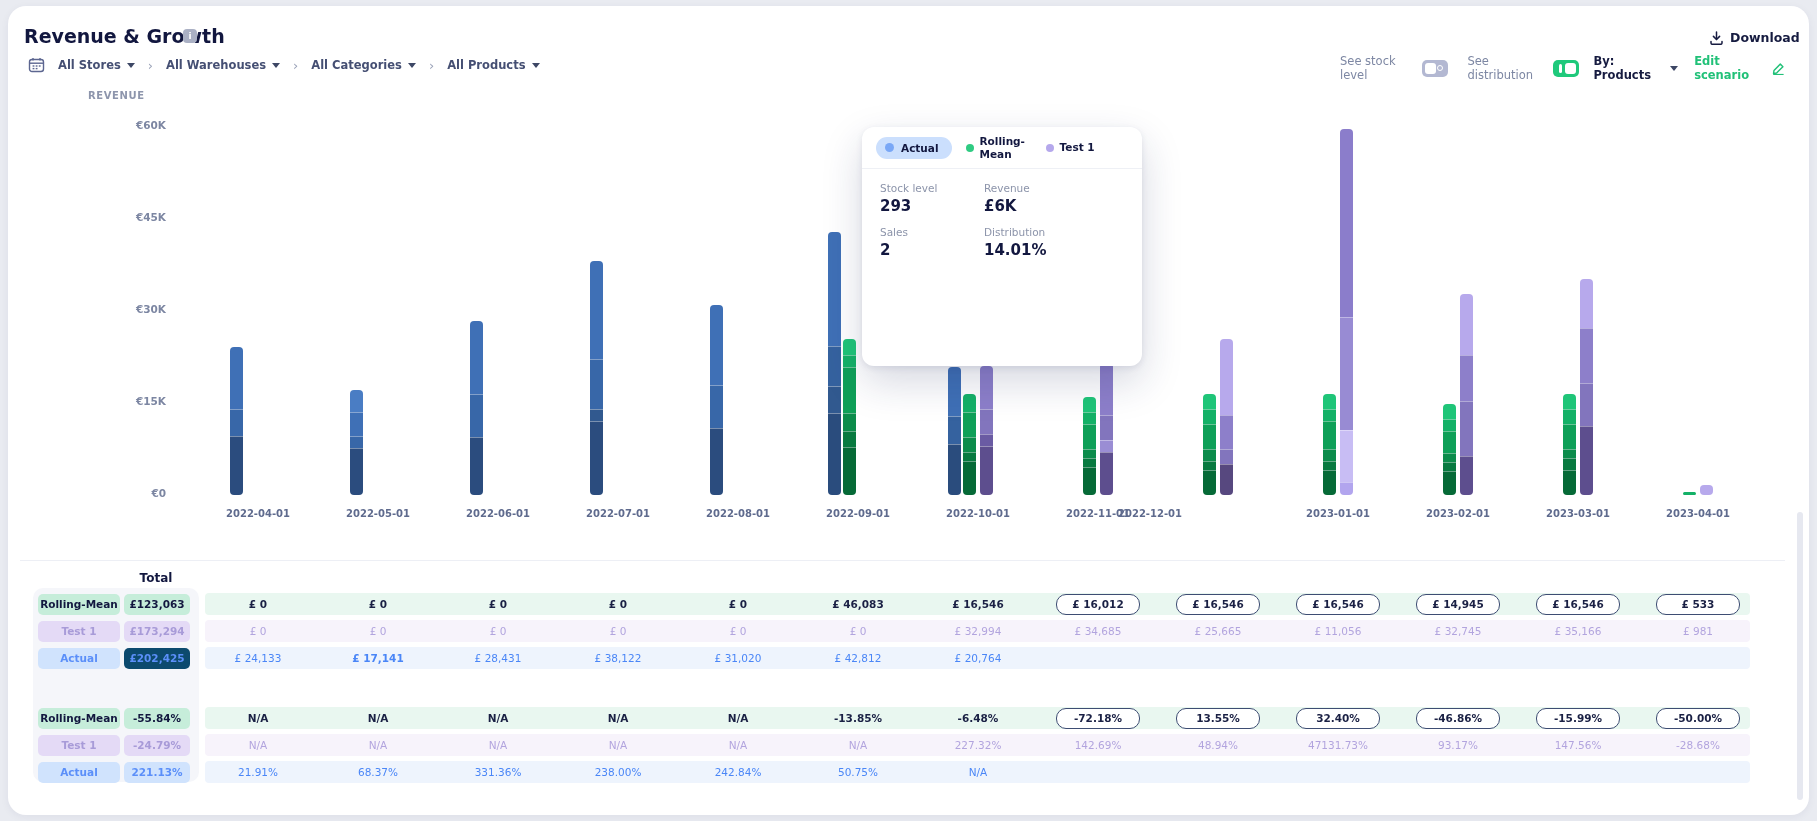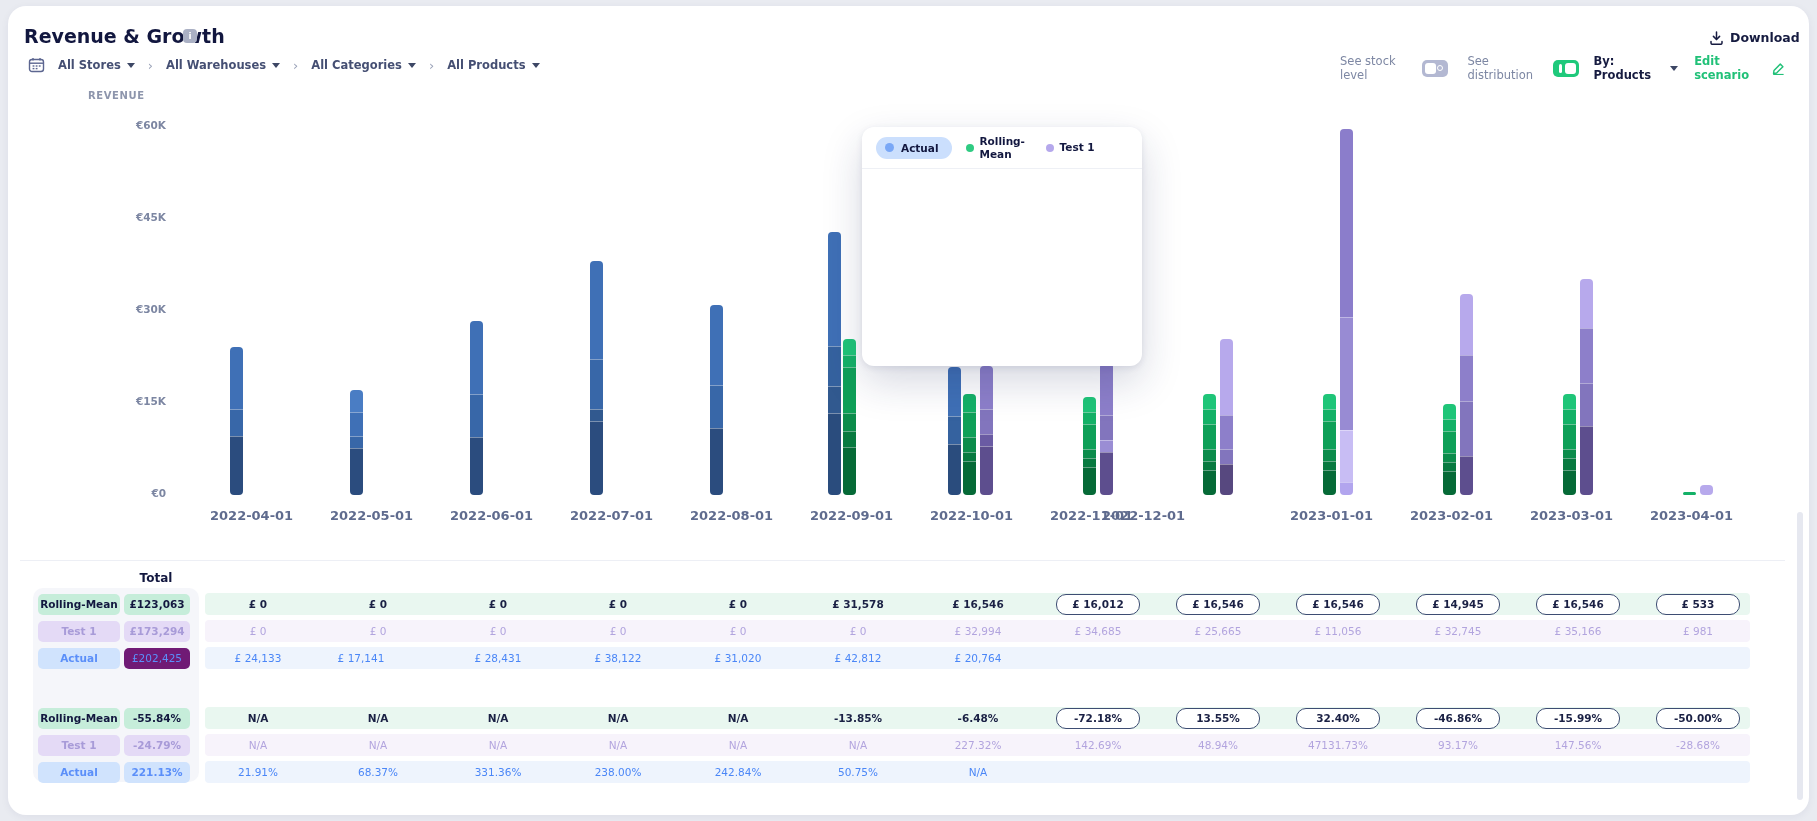--- a/index.html
+++ b/index.html
@@ -33,21 +33,21 @@
   .toggle.on { background:#1fc97b; }
   .toggle.on .knob { position:absolute; right:3px; top:3px; width:11px; height:11px; border-radius:3px; background:#fff; }
   .toggle.on .on-bar { position:absolute; left:6px; top:4px; width:2.5px; height:9px; border-radius:2px; background:#ffffff; }
   .by-cat { display:flex; align-items:center; gap:6px; font-weight:600; color:#161b40; cursor:pointer; margin-left:8px; }
   .edit-scn { display:flex; align-items:center; gap:6px; font-weight:700; color:#21c178; cursor:pointer; margin-left:10px; }
 
   
   .axis-title { position:absolute; left:88px; top:90px; font-size:10px; font-weight:700;
                 letter-spacing:.6px; color:#8d95ac; }
   .ytick { position:absolute; width:62px; text-align:right; font-size:10.5px; font-weight:600; color:#7c86a2; }
-  .xtick { position:absolute; width:96px; font-size:13px; font-weight:600; color:#5f6b8e; top:508px; }
+  .xtick { position:absolute; width:96px; text-align:center; font-size:10px; font-weight:600; color:#5f6b8e; top:508px; }
   .bar { position:absolute; width:13px; display:flex; flex-direction:column;
          border-radius:4px; overflow:hidden; }
   .bar-seg { width:100%; }
   .bar-seg + .bar-seg { border-top:1px solid rgba(255,255,255,.38); }
 
   
   .tooltip { position:absolute; left:862px; top:127px; width:280px; height:239px; background:#fff;
              border-radius:12px; box-shadow:0 16px 40px rgba(30,40,90,.18), 0 2px 6px rgba(30,40,90,.10); z-index:30; }
   .tt-head { padding:14px 18px 10px 18px; border-bottom:1px solid #eef0f5; }
   .tt-title { font-size:13.5px; font-weight:700; color:#12173f; }
@@ -330,35 +330,53 @@
       </span>
       <span class="tt-leg-item" style="width:66px">
         <span class="dot" style="background:#2fcb82"></span>
         <span>Rolling-Mean</span>
       </span>
       <span class="tt-leg-item">
         <span class="dot" style="background:#b5a8ec"></span>
         <span>Test 1</span>
       </span>
     </div>
+    <div class="tt-stats">
+      <div class="tt-stat">
+        <div class="lbl">Stock level</div>
+        <div class="val">293</div>
+      </div>
+      <div class="tt-stat">
+        <div class="lbl">Revenue</div>
+        <div class="val">£6K</div>
+      </div>
+      <div class="tt-stat">
+        <div class="lbl">Sales</div>
+        <div class="val">2</div>
+      </div>
+      <div class="tt-stat">
+        <div class="lbl">Distribution</div>
+        <div class="val">14.01%</div>
+      </div>
+    </div>
   </div>
 
   <div class="tbl-divider"></div>
   <div class="side-panel"></div>
   <div class="total-head">Total</div>
   <div id="table">
       <div class="band" style="top: 593px; background: rgb(233, 247, 240);"></div>
       <div class="row-pill" style="left: 38px; top: 593.5px; width: 82px; background: rgb(198, 237, 218); color: rgb(18, 23, 63); font-weight: 600;">Rolling-Mean</div>
       <div class="row-pill" style="left: 124px; top: 593.5px; width: 66px; background: rgb(198, 237, 218); color: rgb(18, 23, 63); font-weight: 600;">£123,063</div>
       <div class="cellv" style="left: 203px; top: 593px; color: rgb(26, 32, 68); font-weight: 600;">£ 0</div>
       <div class="cellv" style="left: 323px; top: 593px; color: rgb(26, 32, 68); font-weight: 600;">£ 0</div>
       <div class="cellv" style="left: 443px; top: 593px; color: rgb(26, 32, 68); font-weight: 600;">£ 0</div>
       <div class="cellv" style="left: 563px; top: 593px; color: rgb(26, 32, 68); font-weight: 600;">£ 0</div>
       <div class="cellv" style="left: 683px; top: 593px; color: rgb(26, 32, 68); font-weight: 600;">£ 0</div>
-      <div class="cellv" style="left: 803px; top: 593px; color: rgb(26, 32, 68); font-weight: 600;">£ 31,578</div>
+      <div class="cellv" style="left: 803px; top: 593px; color: rgb(26, 32, 68); font-weight: 600;">£ 46,083</div>
       <div class="cellv" style="left: 923px; top: 593px; color: rgb(26, 32, 68); font-weight: 600;">£ 16,546</div>
       <div class="boxed" style="left: 1056px; top: 593.5px;">£ 16,012</div>
       <div class="boxed" style="left: 1176px; top: 593.5px;">£ 16,546</div>
       <div class="boxed" style="left: 1296px; top: 593.5px;">£ 16,546</div>
       <div class="boxed" style="left: 1416px; top: 593.5px;">£ 14,945</div>
       <div class="boxed" style="left: 1536px; top: 593.5px;">£ 16,546</div>
       <div class="boxed" style="left: 1656px; top: 593.5px;">£ 533</div>
       <div class="band" style="top: 620px; background: rgb(247, 243, 251);"></div>
       <div class="row-pill" style="left: 38px; top: 620.5px; width: 82px; background: rgb(228, 218, 246); color: rgb(168, 155, 216); font-weight: 600;">Test 1</div>
       <div class="row-pill" style="left: 124px; top: 620.5px; width: 66px; background: rgb(228, 218, 246); color: rgb(168, 155, 216); font-weight: 600;">£173,294</div>
@@ -370,23 +388,23 @@
       <div class="cellv" style="left: 803px; top: 620px; color: rgb(178, 164, 222); font-weight: 400;">£ 0</div>
       <div class="cellv" style="left: 923px; top: 620px; color: rgb(178, 164, 222); font-weight: 400;">£ 32,994</div>
       <div class="cellv" style="left: 1043px; top: 620px; color: rgb(178, 164, 222); font-weight: 400;">£ 34,685</div>
       <div class="cellv" style="left: 1163px; top: 620px; color: rgb(178, 164, 222); font-weight: 400;">£ 25,665</div>
       <div class="cellv" style="left: 1283px; top: 620px; color: rgb(178, 164, 222); font-weight: 400;">£ 11,056</div>
       <div class="cellv" style="left: 1403px; top: 620px; color: rgb(178, 164, 222); font-weight: 400;">£ 32,745</div>
       <div class="cellv" style="left: 1523px; top: 620px; color: rgb(178, 164, 222); font-weight: 400;">£ 35,166</div>
       <div class="cellv" style="left: 1643px; top: 620px; color: rgb(178, 164, 222); font-weight: 400;">£ 981</div>
       <div class="band" style="top: 647px; background: rgb(238, 244, 253);"></div>
       <div class="row-pill" style="left: 38px; top: 647.5px; width: 82px; background: rgb(208, 227, 253); color: rgb(91, 143, 249); font-weight: 600;">Actual</div>
-      <div class="row-pill" style="left: 124px; top: 647.5px; width: 66px; background: #701a75; color: rgb(91, 143, 249); font-weight: 400;">£202,425</div>
+      <div class="row-pill" style="left: 124px; top: 647.5px; width: 66px; background: #0c4a6e; color: rgb(91, 143, 249); font-weight: 700;">£202,425</div>
       <div class="cellv" style="left: 203px; top: 647px; color: rgb(74, 134, 247); font-weight: 400;">£ 24,133</div>
-      <div class="cellv" style="left: 306px; top: 647px; color: rgb(74, 134, 247); font-weight: 400;">£ 17,141</div>
+      <div class="cellv" style="left: 323px; top: 647px; color: rgb(74, 134, 247); font-weight: 700;">£ 17,141</div>
       <div class="cellv" style="left: 443px; top: 647px; color: rgb(74, 134, 247); font-weight: 400;">£ 28,431</div>
       <div class="cellv" style="left: 563px; top: 647px; color: rgb(74, 134, 247); font-weight: 400;">£ 38,122</div>
       <div class="cellv" style="left: 683px; top: 647px; color: rgb(74, 134, 247); font-weight: 400;">£ 31,020</div>
       <div class="cellv" style="left: 803px; top: 647px; color: rgb(74, 134, 247); font-weight: 400;">£ 42,812</div>
       <div class="cellv" style="left: 923px; top: 647px; color: rgb(74, 134, 247); font-weight: 400;">£ 20,764</div>
       <div class="band" style="top: 707px; background: rgb(233, 247, 240);"></div>
       <div class="row-pill" style="left: 38px; top: 707.5px; width: 82px; background: rgb(198, 237, 218); color: rgb(18, 23, 63); font-weight: 600;">Rolling-Mean</div>
       <div class="row-pill" style="left: 124px; top: 707.5px; width: 66px; background: rgb(198, 237, 218); color: rgb(18, 23, 63); font-weight: 600;">-55.84%</div>
       <div class="cellv" style="left: 203px; top: 707px; color: rgb(26, 32, 68); font-weight: 600;">N/A</div>
       <div class="cellv" style="left: 323px; top: 707px; color: rgb(26, 32, 68); font-weight: 600;">N/A</div>

